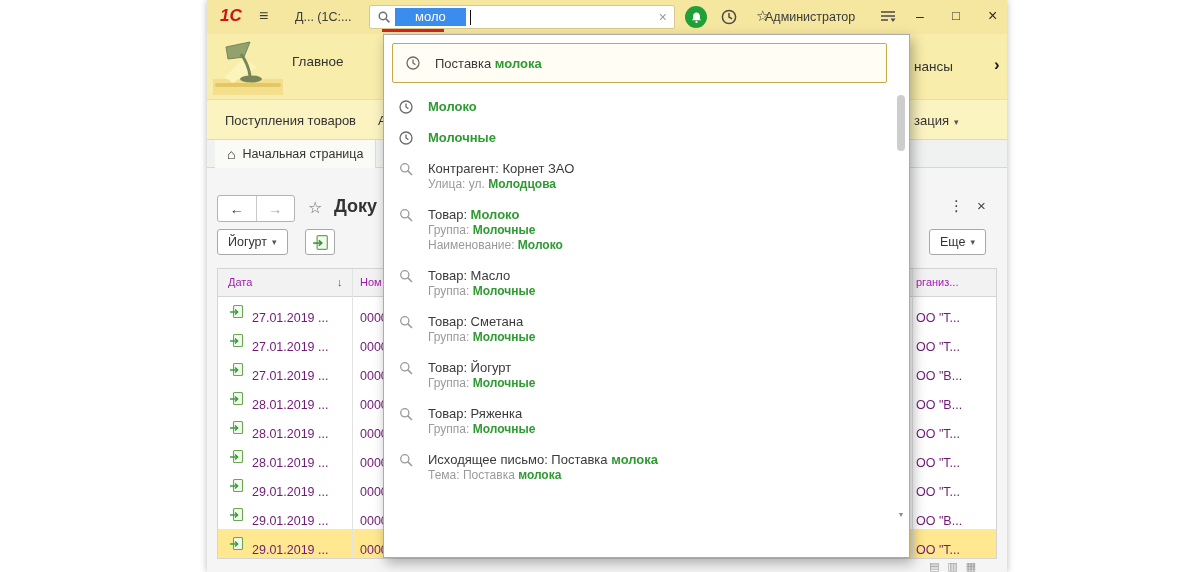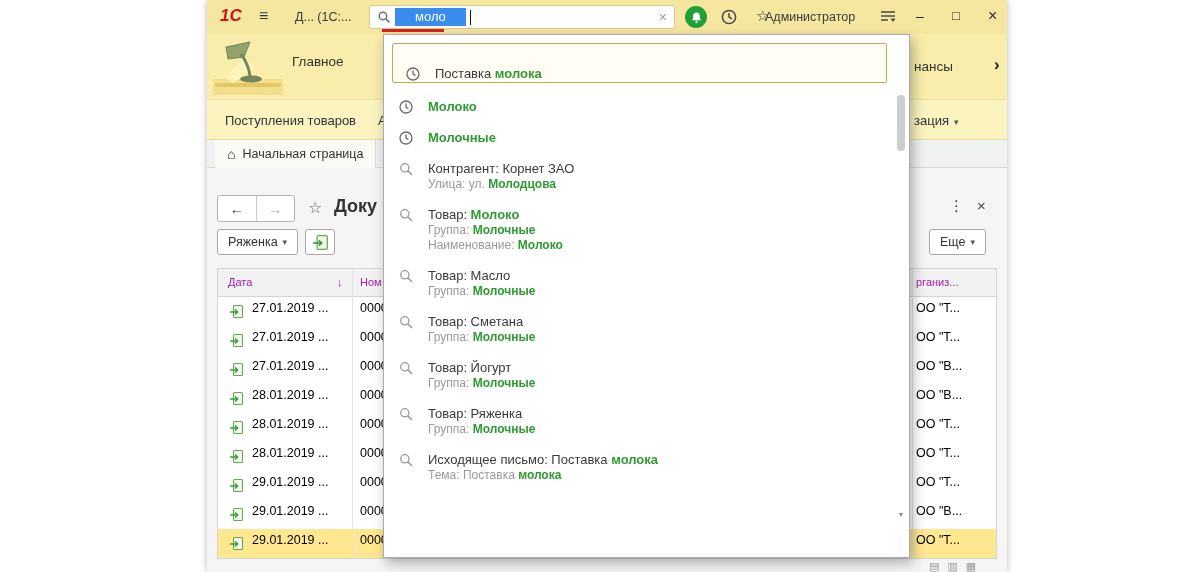--- a/index.html
+++ b/index.html
@@ -65,35 +65,35 @@
 .thead{position:absolute;left:0;top:0;width:100%;height:28px;background:#f2f2f2;border-bottom:1px solid #d4d4d4;cursor:pointer}
 .thead span{position:absolute;top:7px;font-size:11px;color:#a21caf}
 .th-date{left:10px}
 .th-sort{left:119px;color:#555;font-size:11.5px}
 .th-num{left:142px}
 .th-org{left:698px}
 .tbody{position:absolute;left:0;top:28px;width:100%}
 .trow{position:relative;height:29px;cursor:pointer}
 .trow-sel{background:#ffe88f}
 .doc-ic{position:absolute;left:11px;top:7px;display:flex}
-.tc{position:absolute;top:4px;font-size:12.5px;color:#000000;white-space:nowrap}
+.tc{position:absolute;top:14px;font-size:12.5px;color:#701a75;white-space:nowrap}
 .tc-date{left:34px}
 .tc-num{left:142px}
 .tc-org{left:698px}
 .vline{position:absolute;top:0;bottom:0;width:1px;background:#e3e3e3;z-index:3}
 .vline-1{left:134px}
 .vline-2{left:694px}
 .statusicons{left:722px;top:392px;display:flex;gap:8px;font-size:11px;color:#9a9a9a}
 .statusicons span{cursor:pointer}
 
 
 .dropdown{position:absolute;left:383px;top:34px;width:527px;height:524px;background:#fff;border:1px solid #ababab;box-shadow:3px 5px 12px rgba(0,0,0,.3);z-index:20}
 .dd-list{position:absolute;left:0;top:0;width:100%;height:486px;overflow:hidden}
 .dd-item{display:flex;gap:14px;padding:7px 34px 7px 14px;cursor:pointer}
-.dd-item.dd-sel{margin:8px 22px 8px 8px;padding:0 12px;height:40px;align-items:flex-end;border:1px solid #c9a947;border-radius:2px;background:#fffdf4}
+.dd-item.dd-sel{margin:8px 22px 8px 8px;padding:0 12px;height:40px;align-items:center;border:1px solid #c9a947;border-radius:2px;background:#fffdf4}
 .dd-ic{width:16px;height:16px;flex:none;margin-top:1px;display:flex}
 .dd-ic svg{display:block}
 .dd-item.dd-sel .dd-ic{margin-top:0}
 .dd-line{font-size:13px;line-height:17px;color:#3a3a3a;white-space:nowrap}
 .dd-sub{font-size:12px;line-height:15px;color:#9a9a9a}
 .hl{color:#2f9a32;font-weight:bold}
 .mut{color:#9a9a9a}
 .dd-scroll{position:absolute;right:3px;top:54px;width:10px;height:432px;z-index:2}
 .dd-thumb{position:absolute;left:1px;top:6px;width:8px;height:56px;background:#cdcdcd;border-radius:4px;cursor:pointer}
 .dd-down{position:absolute;left:0;bottom:0;width:10px;height:12px;font-size:7px;color:#8a8a8a;text-align:center;line-height:12px;cursor:pointer}
@@ -180,21 +180,21 @@
       <div class="nav-group">
         <span class="nav-btn">←</span>
         <span class="nav-btn">→</span>
       </div>
       <span class="fav">☆</span>
       <span class="ptitle">Доку</span>
       <span class="kebab">⋮</span>
       <span class="fclose">×</span>
 
       <div class="btn btn-create">
-        <span>Ряженка</span>
+        <span>Йогурт</span>
         <span class="caret">▾</span>
       </div>
       <div class="btn btn-icon">
         <svg width="17" height="17" viewBox="0 0 15 15">
             <rect x="4.5" y="1.5" width="9" height="12" rx="1" fill="#f2f9ee" stroke="#69a84f" stroke-width="1.1"></rect>
             <path d="M1 8 H8.5" stroke="#2f9a32" stroke-width="1.4" fill="none"></path>
             <path d="M6 5.6 L8.6 8 L6 10.4" stroke="#2f9a32" stroke-width="1.4" fill="none"></path>
           </svg>
       </div>
       <div class="btn btn-more">

